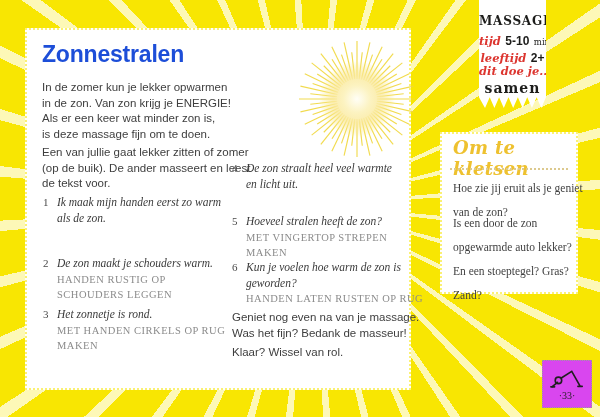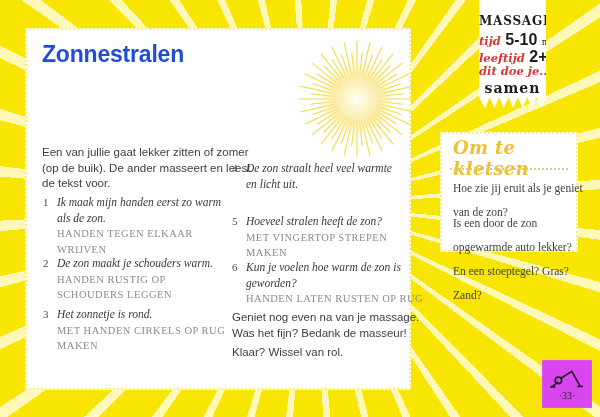--- a/index.html
+++ b/index.html
@@ -79,28 +79,28 @@
     position:absolute;left:0;right:0;top:80px;
     font-family:"DejaVu Serif",serif;font-weight:700;
     font-size:14px;letter-spacing:1px;color:#1D1D1B;
   }
   .script{
     font-family:"DejaVu Serif",serif;font-style:italic;font-weight:700;
     font-size:11.5px;color:#DC352F;
   }
   .rb-strong{
     font-family:"Liberation Sans",sans-serif;font-weight:800;
-    font-size:16px;color:#1D1D1B;
+    font-size:12px;color:#1D1D1B;
   }
   .rb-unit{
     font-family:"DejaVu Serif",serif;font-size:8.5px;color:#1D1D1B;
   }
   
   .chatbox{
-    position:absolute;left:440px;top:132px;width:138px;height:120px;
+    position:absolute;left:440px;top:132px;width:138px;height:162px;
     background:#ffffff;
     outline:2px dotted rgba(248,230,2,0.55);outline-offset:-2px;
   }
   .chat-title{
     position:absolute;left:13px;top:5px;margin:0;
     font-family:"DejaVu Serif",serif;font-style:italic;font-weight:700;
     font-size:18px;color:#EEC12F;letter-spacing:0.3px;
   }
   .chat-sep{
     position:absolute;left:10px;right:10px;top:36px;height:0;
@@ -126,20 +126,24 @@
   }
 </style>
 </head>
 <body>
 
 <div class="rays"></div>
 
 <section class="card">
   <h1 class="card-title">Zonnestralen</h1>
 
+  <p class="sans intro">In de zomer kun je lekker opwarmen
+in de zon. Van zon krijg je ENERGIE!
+Als er een keer wat minder zon is,
+is deze massage fijn om te doen.</p>
   <p class="sans setup">Een van jullie gaat lekker zitten of zomer
 (op de buik). De ander masseert en leest
 de tekst voor.</p>
 
   <div class="sun">
     <svg id="sun-svg" width="128" height="128" viewBox="0 0 128 128">
       <defs>
         <radialGradient id="sun-glow" cx="50%" cy="50%" r="50%">
           <stop offset="0%" stop-color="#FFFEF6" stop-opacity="1"></stop>
           <stop offset="35%" stop-color="#FCF3C2" stop-opacity="1"></stop>
@@ -207,22 +211,20 @@
         </g>
       <circle cx="64" cy="64" r="38" fill="url(#sun-glow)"></circle>
     </svg>
   </div>
 
   <div class="step" id="step-1">
     <span class="num">1</span>
     <div>
       <div class="cue">Ik maak mijn handen eerst zo warm
 als de zon.</div>
-      <div class="action">HANDEN TEGEN ELKAAR
-WRIJVEN</div>
     </div>
   </div>
   <div class="step" id="step-2">
     <span class="num">2</span>
     <div>
       <div class="cue">De zon maakt je schouders warm.</div>
       <div class="action">HANDEN RUSTIG OP
 SCHOUDERS LEGGEN</div>
     </div>
   </div>

